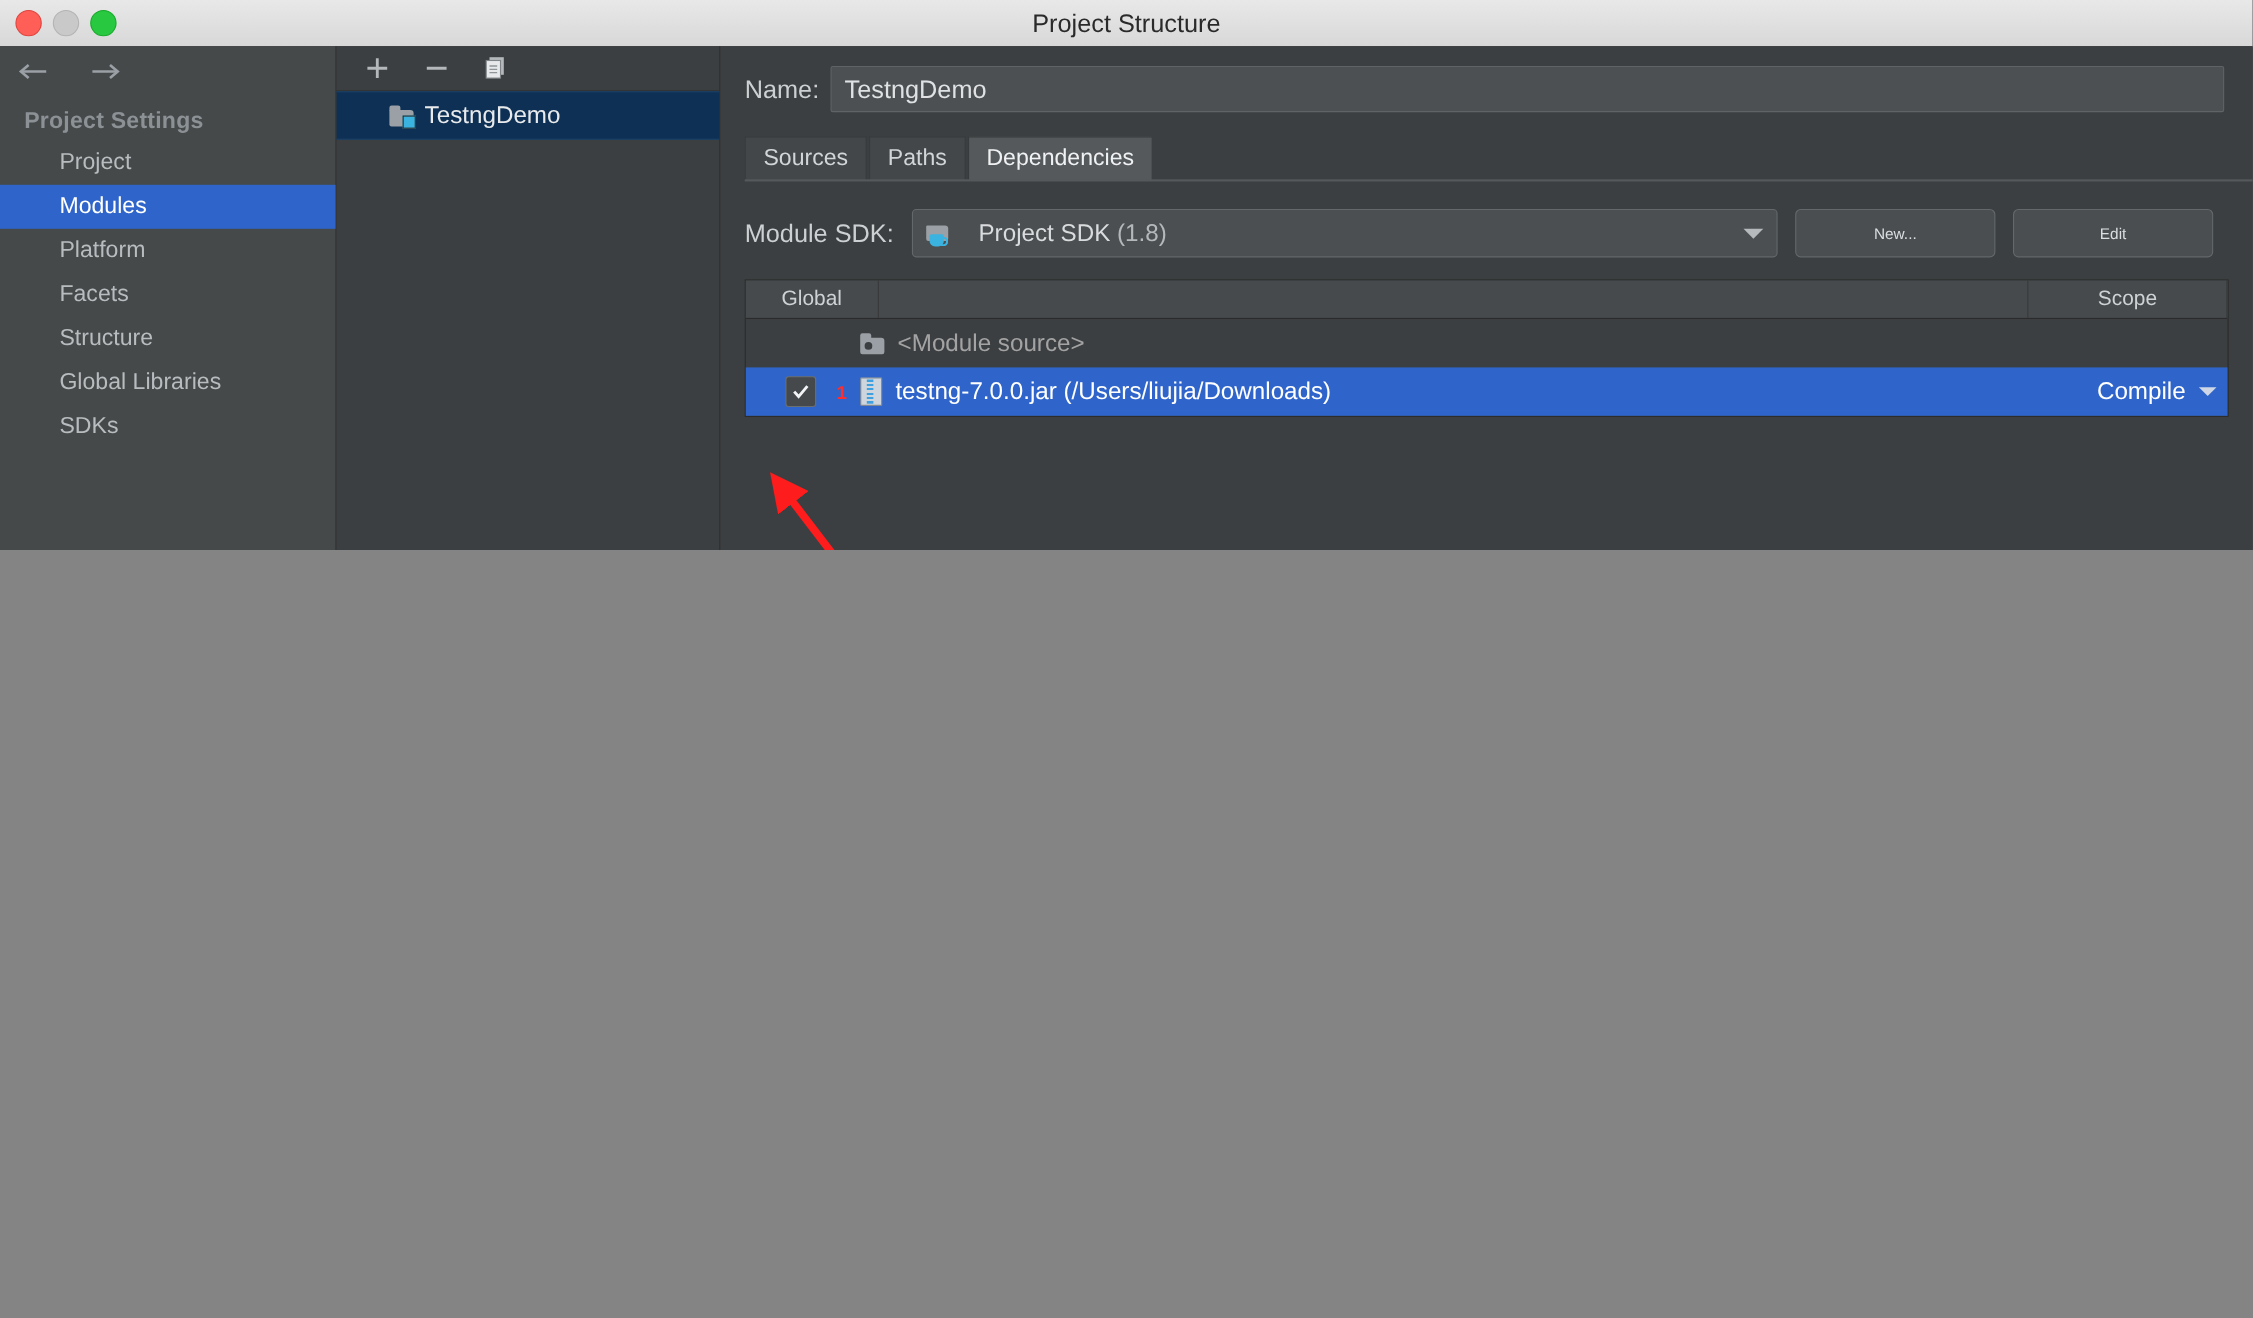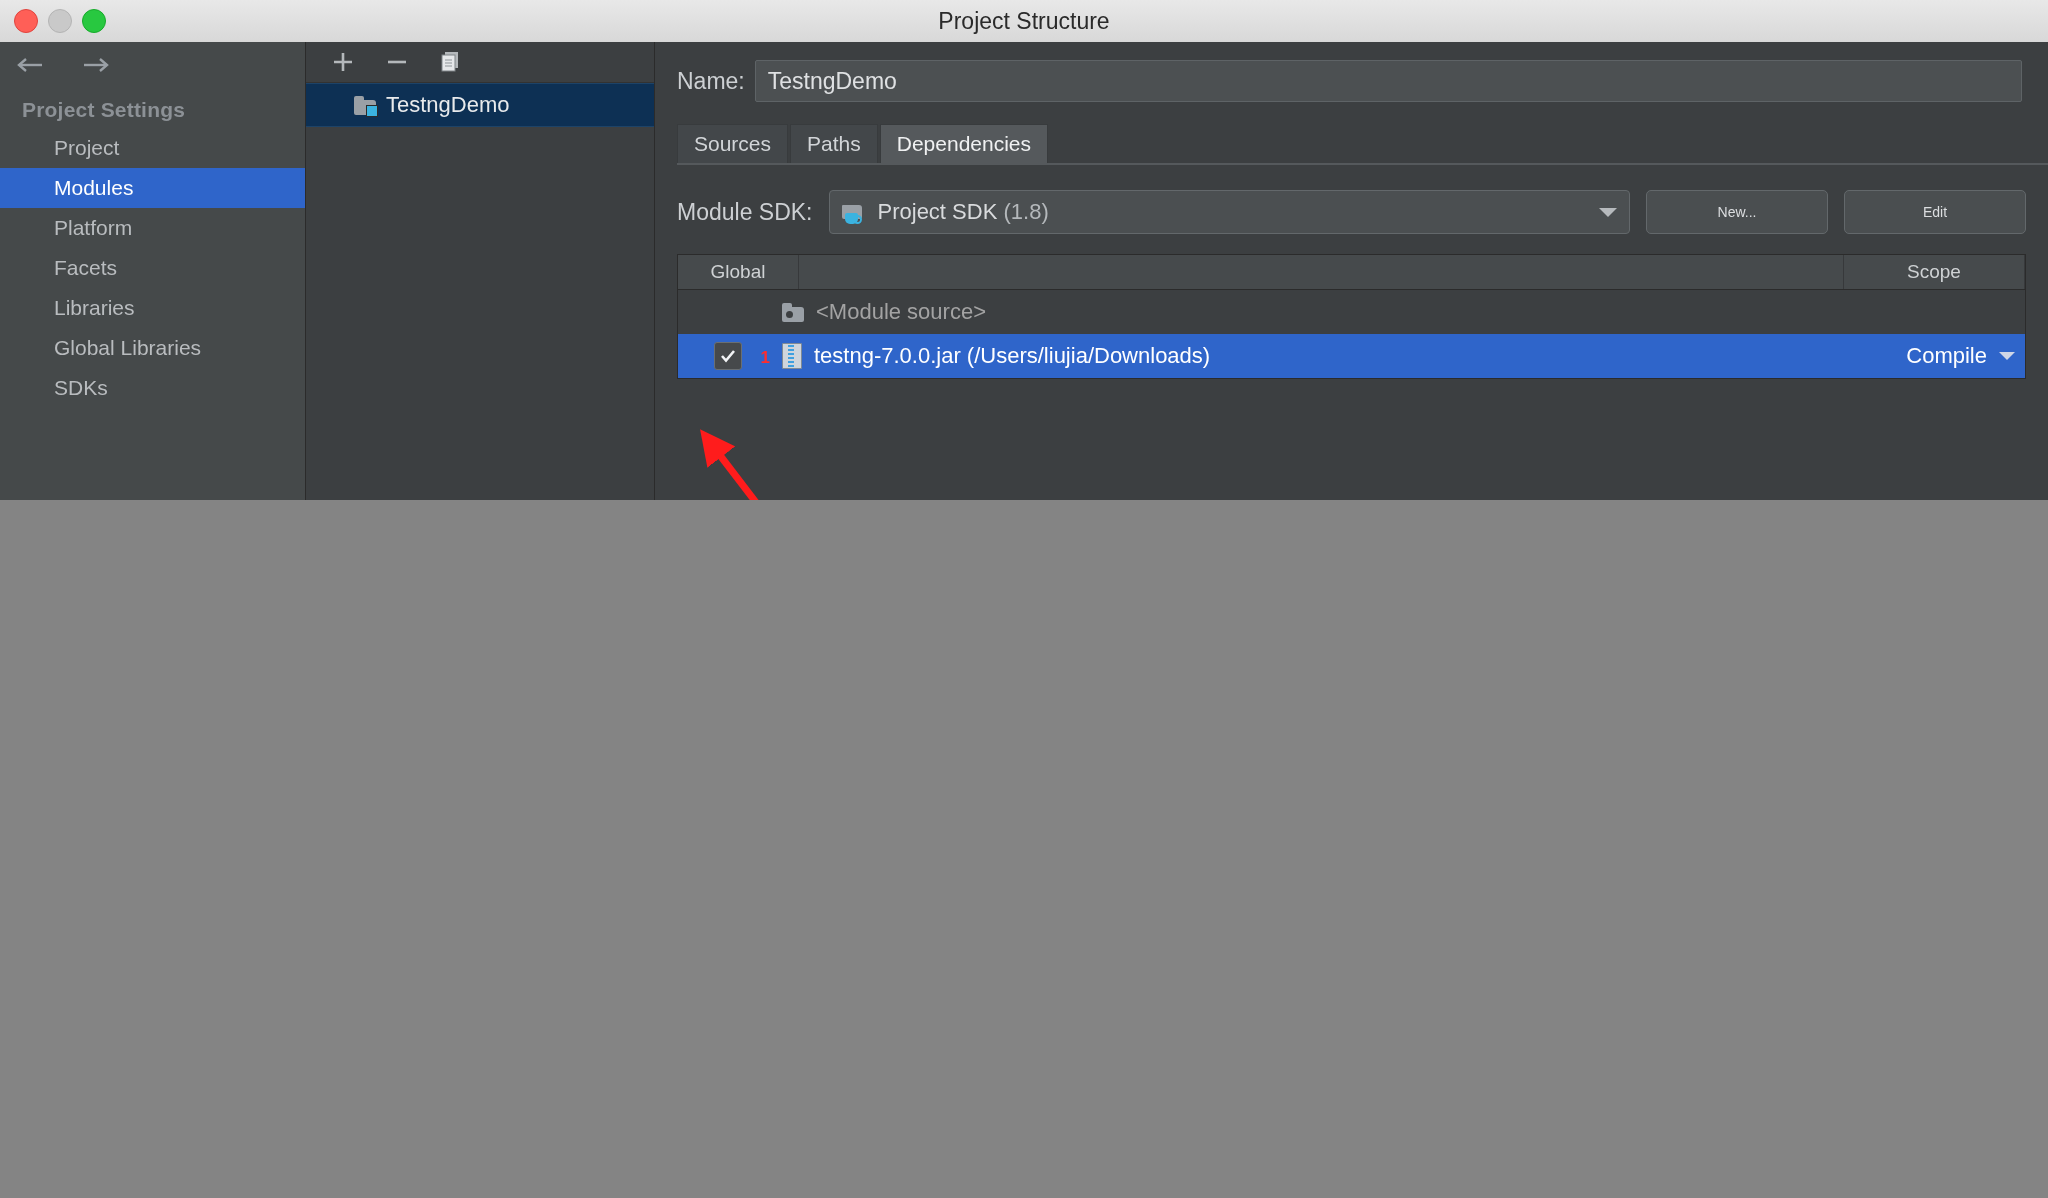--- a/index.html
+++ b/index.html
@@ -238,38 +238,38 @@
     bottom: -1px;
     height: 2px;
     background: #55595c;
   }
 
   
   .sdk-row {
     display: flex;
     align-items: center;
     gap: 16px;
-    padding: 26px 22px 0 22px;
+    padding: 26px 36px 0 22px;
     justify-content: space-between;
   }
   .sdk-label {
     font-size: 23px;
     color: #cdd0d3;
     white-space: nowrap;
   }
   .sdk-combo {
     flex: 1 1 auto;
     height: 42px;
     background: #4b4f51;
     border: 1px solid #63686b;
     border-radius: 4px;
     display: flex;
     align-items: center;
     padding: 0 12px;
-    gap: 14px;
+    gap: 26px;
     min-width: 0;
     position: relative;
   }
   .sdk-combo-text {
     font-size: 22px;
     color: #d9dbdd;
     white-space: nowrap;
     overflow: hidden;
   }
   .sdk-combo-text .dim { color: #b4b8bb; }
@@ -479,21 +479,21 @@
               <path d="M20 4 L27 10 L20 16" stroke="#9aa0a6" stroke-width="2.4" fill="none"></path>
             </svg>
           </span>
         </div>
 
         <div class="nav-group-title">Project Settings</div>
         <div class="nav-item">Project</div>
         <div class="nav-item selected">Modules</div>
         <div class="nav-item">Platform</div>
         <div class="nav-item">Facets</div>
-        <div class="nav-item">Libraries</div>
+        <div class="nav-item">Structure</div>
 
         <div class="nav-item">Global Libraries</div>
         <div class="nav-item">SDKs</div>
       </div>
 
       <div class="modules-panel">
         <div class="modules-toolbar">
           <span class="tb-icon">
             <svg width="26" height="26" viewBox="0 0 26 26">
               <path d="M13 4 V22 M4 13 H22" stroke="#b4b8bb" stroke-width="2.6"></path>

